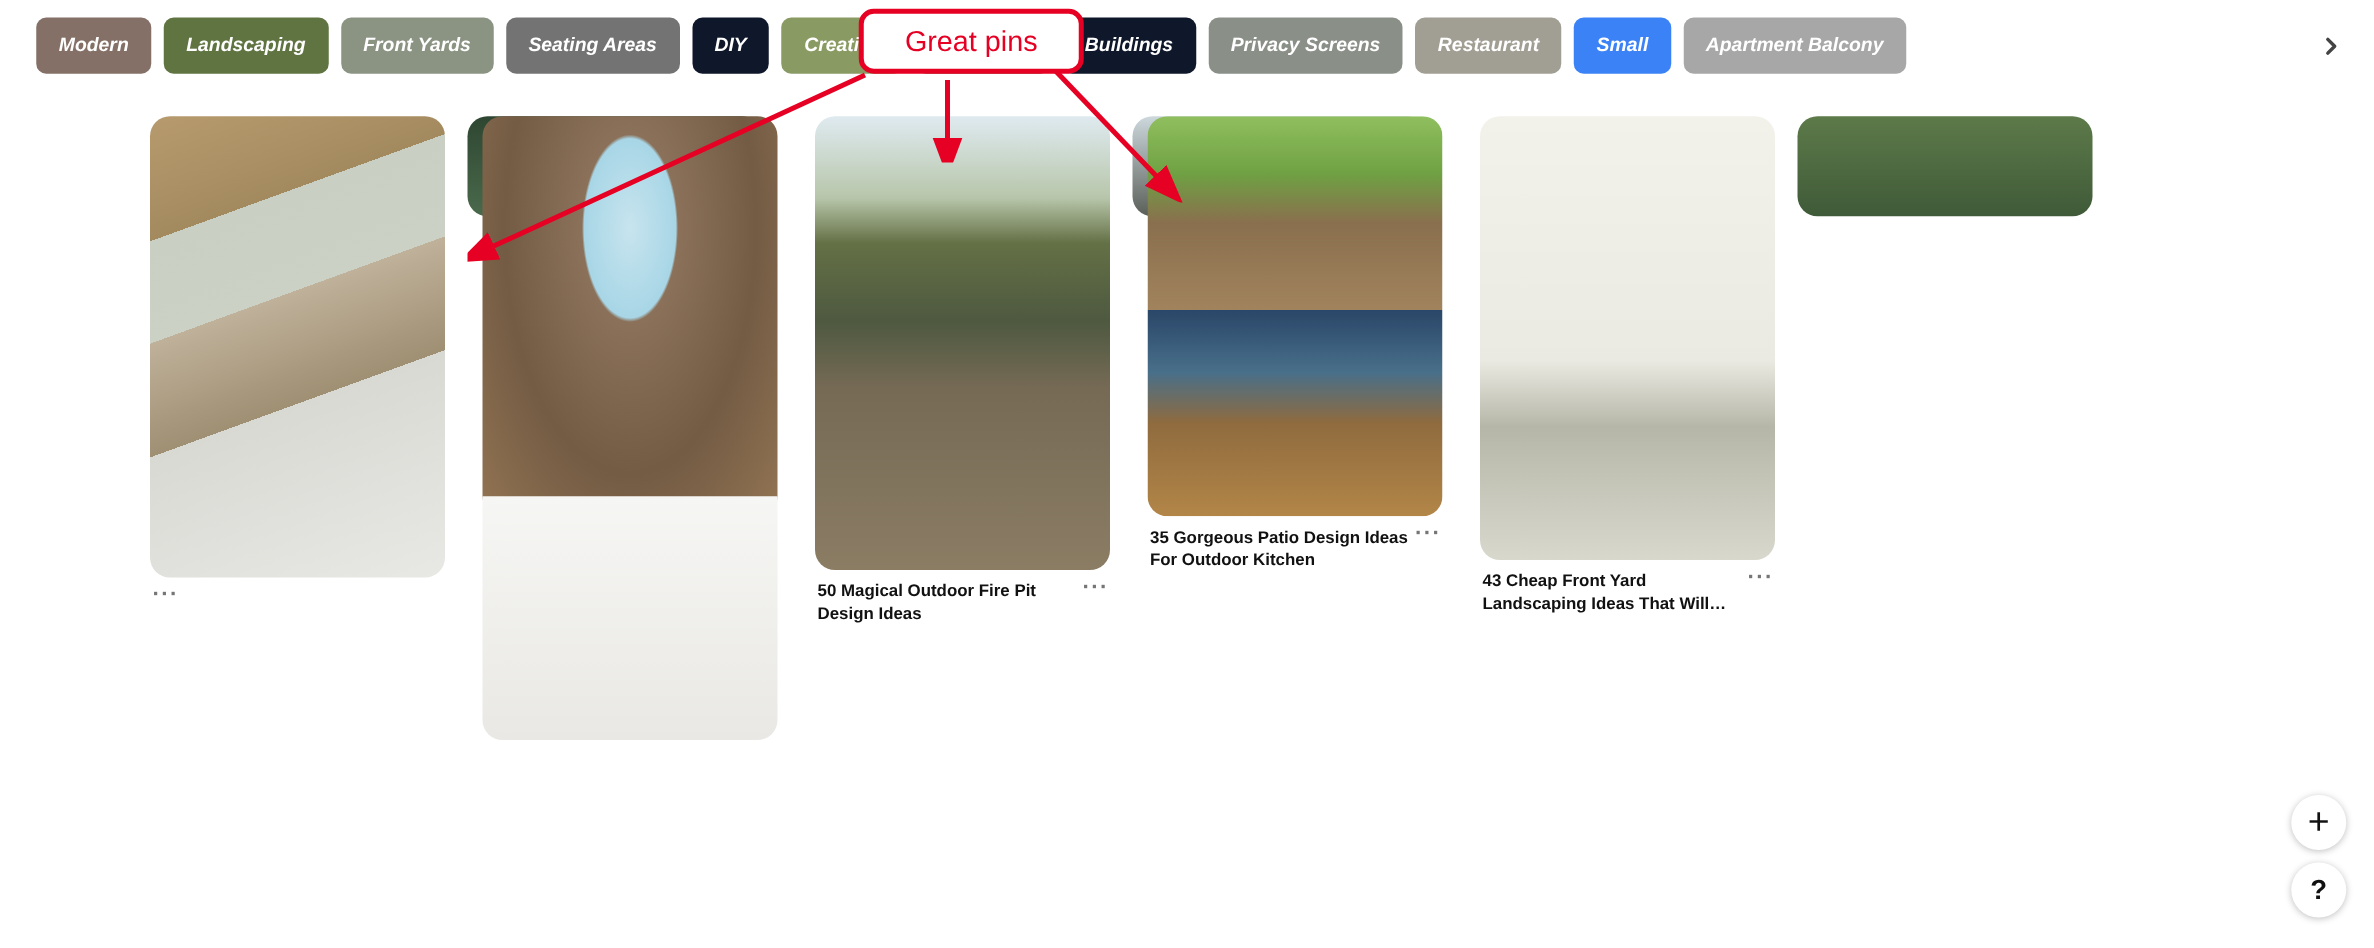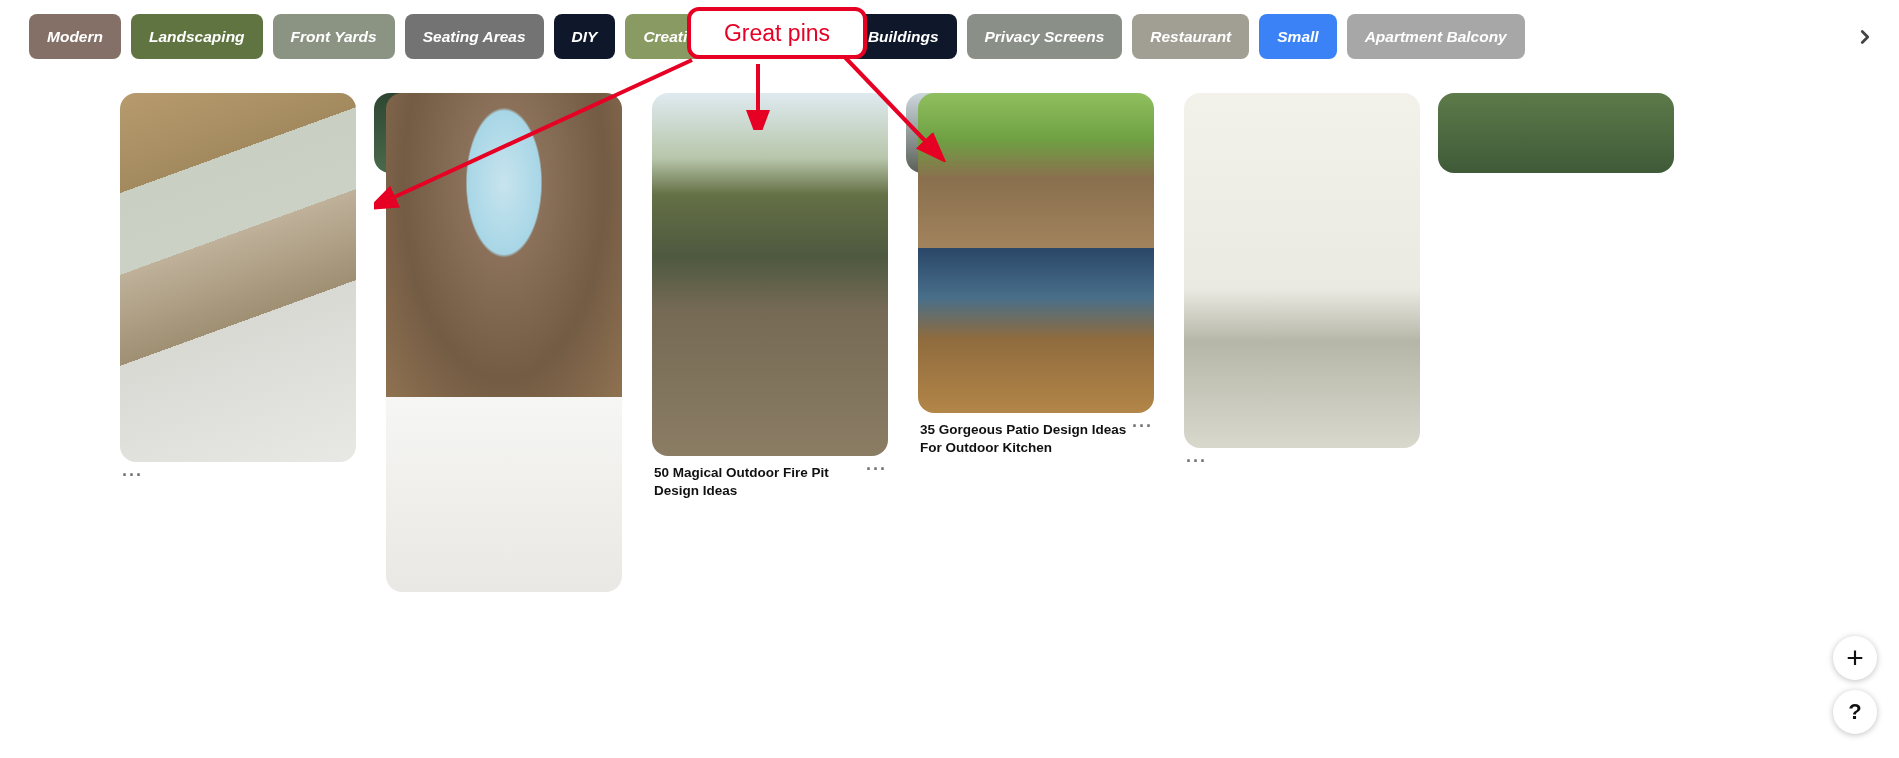--- a/index.html
+++ b/index.html
@@ -138,20 +138,21 @@
         <div class="pin-title">35 Gorgeous Patio Design Ideas For Outdoor Kitchen</div>
         <div class="pin-more">···</div>
       </div>
     </div>
   </div>
 
   <div class="pin-col">
     <div class="pin">
       <div class="pin-img img5" style="height:355px"></div>
       <div class="pin-meta">
+        <div class="pin-title">43 Cheap Front Yard Landscaping Ideas That Will…</div>
         <div class="pin-more">···</div>
       </div>
     </div>
     <div class="pin">
       <div class="pin-img img9" style="height:80px"></div>
     </div>
   </div>
 
 </div>
 

